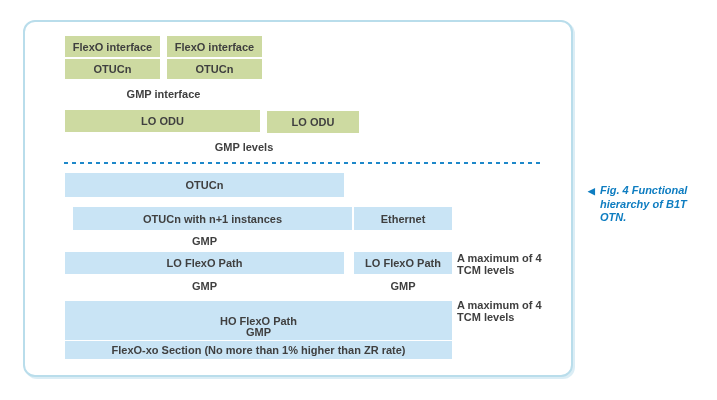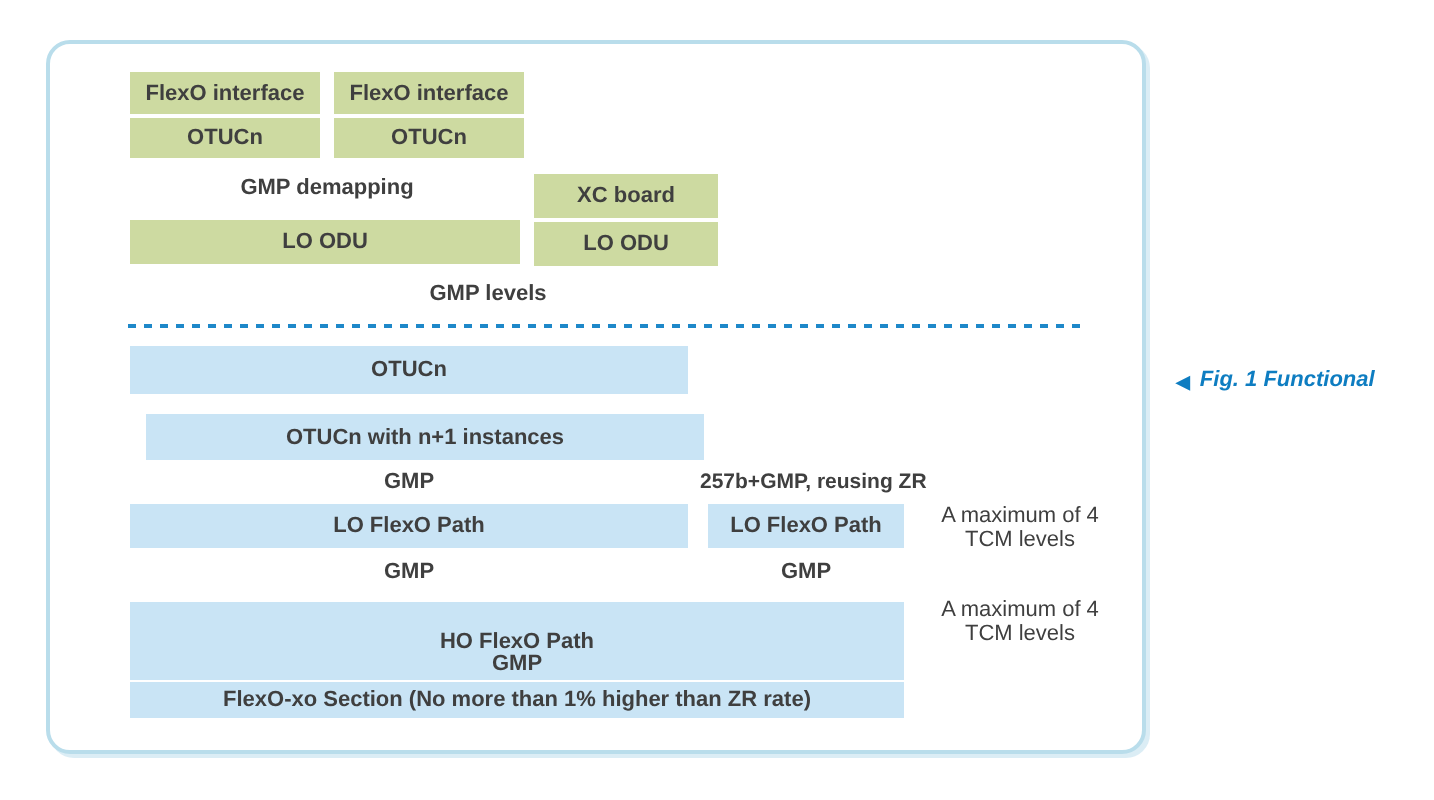--- a/index.html
+++ b/index.html
@@ -6,21 +6,21 @@
   #stage{position:relative;width:717px;height:400px;background:#ffffff;overflow:hidden;
          font-family:"Liberation Sans",sans-serif;color:#3f3f3f;}
   #panel{position:absolute;left:23px;top:20px;width:550px;height:357px;background:#ffffff;
          border:2px solid #b9ddeb;border-radius:12px;box-sizing:border-box;
          box-shadow:2px 2px 0 rgba(176,216,233,.45);}
   .gbox,.bbox{position:absolute;display:flex;align-items:center;justify-content:center;
          font-size:11px;font-weight:600;line-height:12px;text-align:center;}
   .gbox{background:#cddaa1;}
   .bbox{background:#c9e4f5;}
   .lbl{position:absolute;font-size:11px;font-weight:600;text-align:center;line-height:13px;}
-  .note{position:absolute;font-size:11px;font-weight:400;text-align:center;line-height:11.5px;}
+  .note{position:absolute;font-size:11px;font-weight:700;line-height:11.5px;}
   .nowrap{white-space:nowrap;}
   
   .g-flexo1{left:40px;top:14px;width:95px;height:21px;}
   .g-otucn1{left:40px;top:37px;width:95px;height:20px;}
   .g-flexo2{left:142px;top:14px;width:95px;height:21px;}
   .g-otucn2{left:142px;top:37px;width:95px;height:20px;}
   .l-gmpdemap{left:40px;top:66px;width:197px;height:14px;}
   .g-loodu-l{left:40px;top:88px;width:195px;height:22px;}
   .g-xcboard{left:242px;top:65px;width:92px;height:22px;}
   .g-loodu-r{left:242px;top:89px;width:92px;height:22px;}
@@ -50,50 +50,50 @@
 </head>
 <body>
 
 <div id="stage">
   <div id="panel">
 
     <div class="gbox g-flexo1">FlexO interface</div>
     <div class="gbox g-otucn1">OTUCn</div>
     <div class="gbox g-flexo2">FlexO interface</div>
     <div class="gbox g-otucn2">OTUCn</div>
-    <div class="lbl l-gmpdemap">GMP demapping</div>
+    <div class="lbl l-gmpdemap">GMP interface</div>
     <div class="gbox g-loodu-l">LO ODU</div>
-    <div class="gbox g-xcboard">XC board</div>
     <div class="gbox g-loodu-r">LO ODU</div>
     <div class="lbl l-gmpmap">GMP levels</div>
 
     <div id="dashed"></div>
 
     <div class="bbox b-otucn">OTUCn</div>
     <div class="bbox b-otucn-n1">OTUCn with n+1 instances</div>
     <div class="lbl l-gmp1">GMP</div>
     <div class="bbox b-loflexo-l">LO FlexO Path</div>
     <div class="lbl l-gmp2">GMP</div>
     <div class="bbox b-hoflexo">HO FlexO Path</div>
     <div class="lbl l-gmp3">GMP</div>
     <div class="bbox b-flexoxo">FlexO-xo Section (No more than 1% higher than ZR rate)</div>
 
-    <div class="lbl l-257b nowrap">257b+GMP, reusing ZR</div>
+    <div class="bbox b-ethernet">Ethernet</div>
     <div class="bbox b-loflexo-r">LO FlexO Path</div>
     <div class="lbl l-gmp4">GMP</div>
 
     <div class="note n-tcm1">
       <div>A maximum of 4</div>
       <div>TCM levels</div>
     </div>
     <div class="note n-tcm2">
       <div>A maximum of 4</div>
       <div>TCM levels</div>
     </div>
   </div>
 
   <div id="caption">
     <span class="arrow">◀</span>
     <span>
-      <span>Fig. 1 Functional</span><br>
+      <span>Fig. 4 Functional</span><br>
+      <span>hierarchy of B1T OTN.</span>
     </span>
   </div>
 </div>
 
 </body></html>

